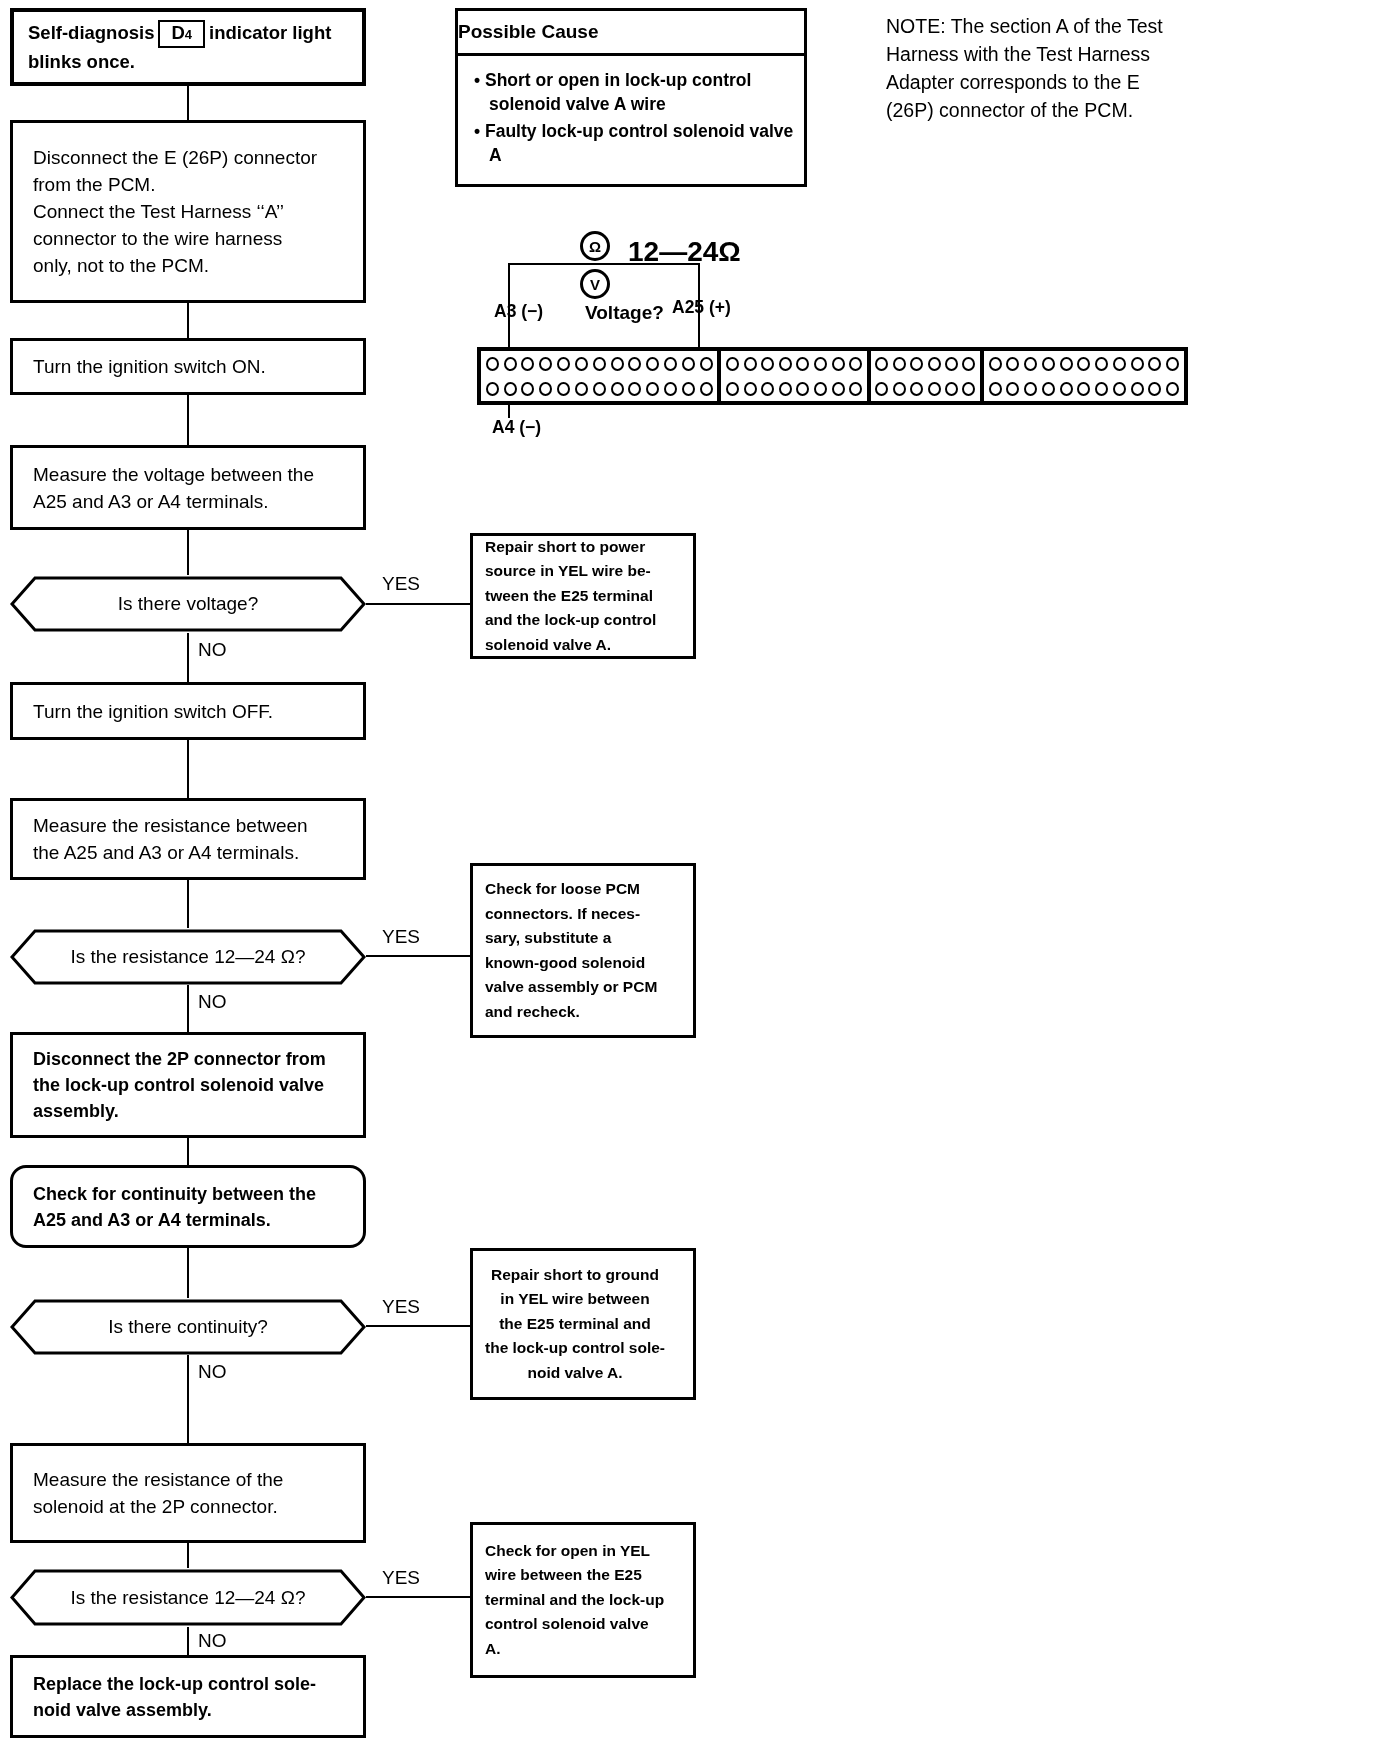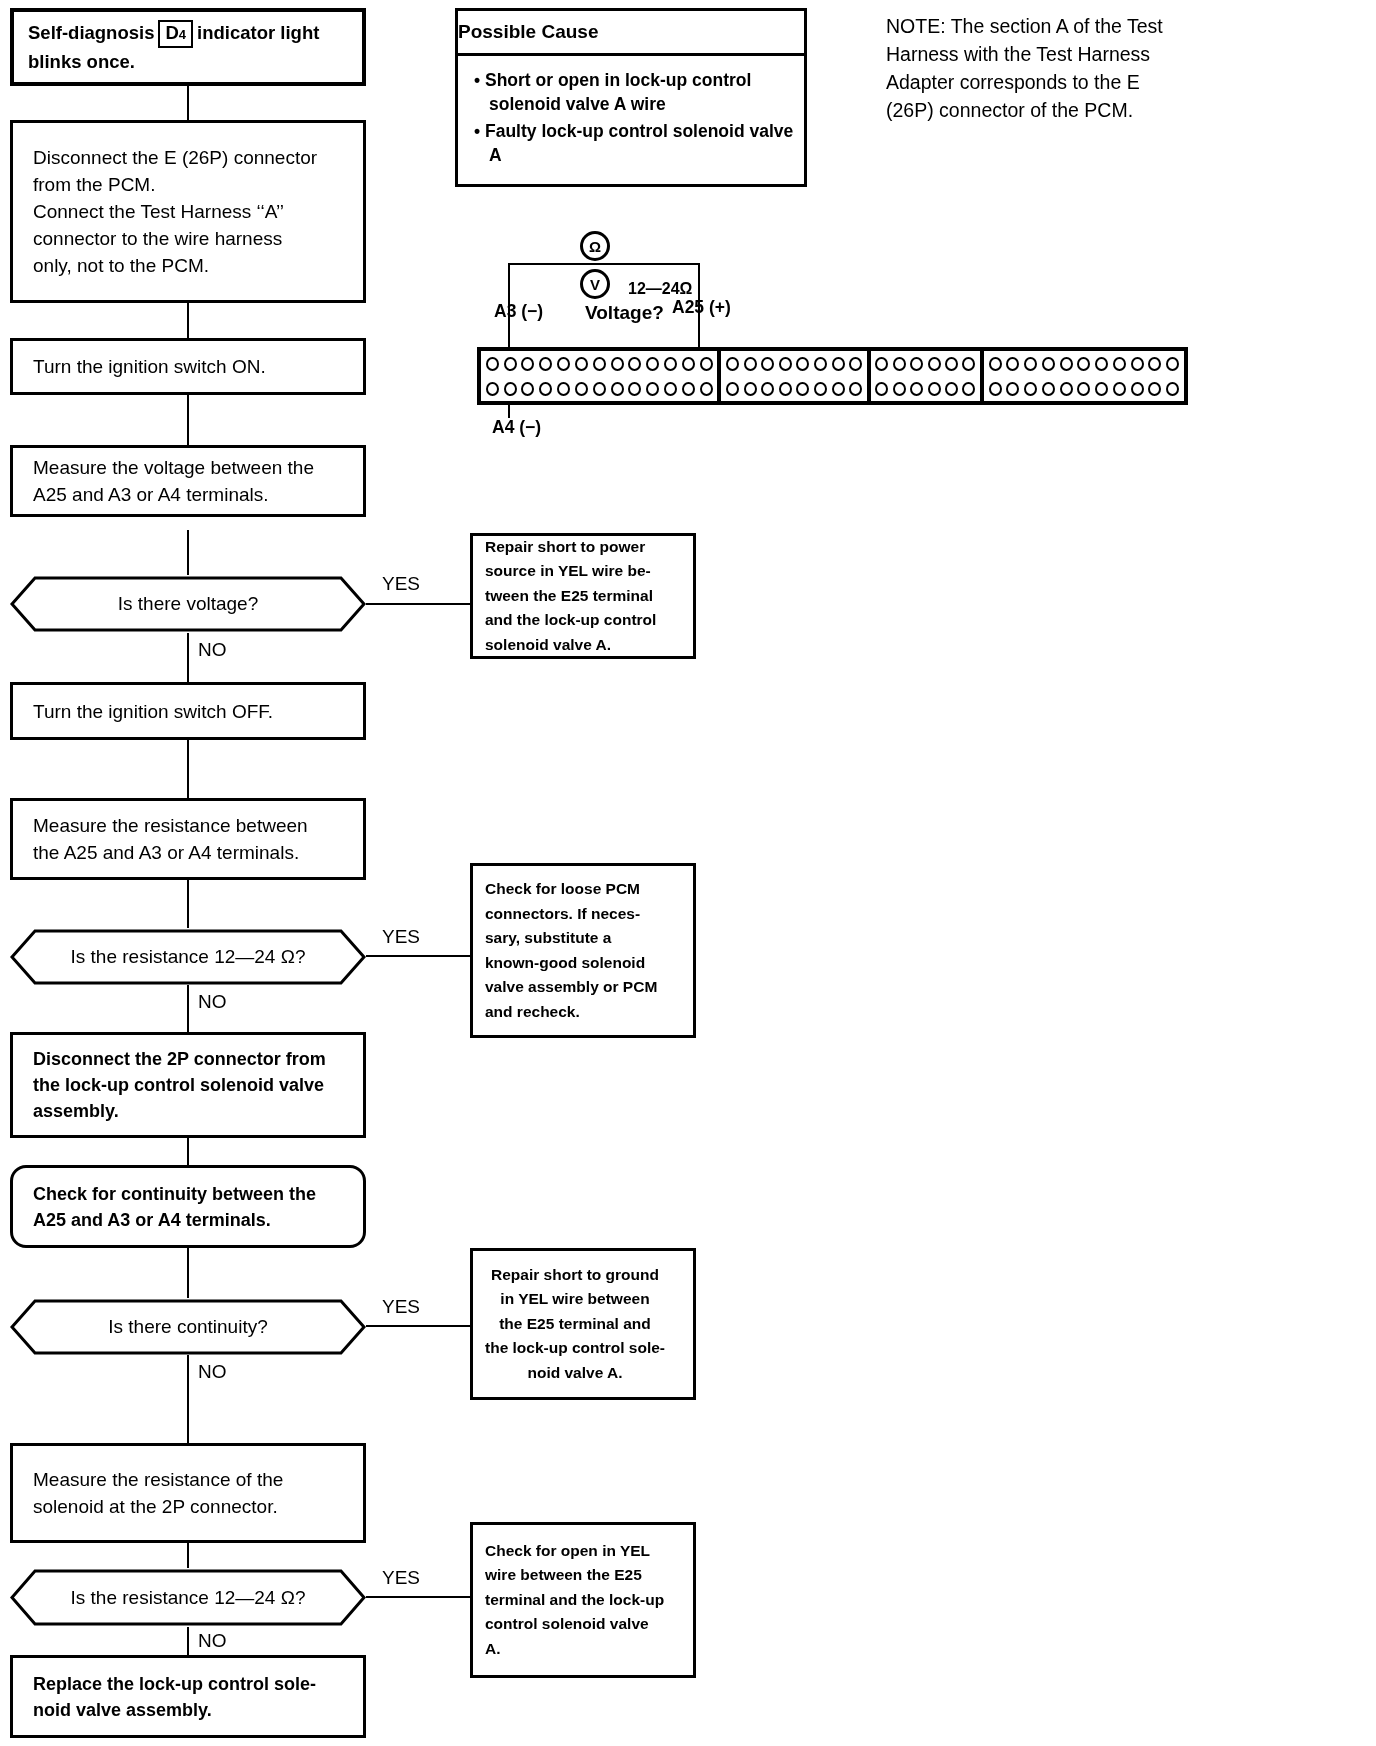--- a/index.html
+++ b/index.html
@@ -11,21 +11,21 @@
   .pbox .lines{padding-left:20px;padding-right:6px;}
   .bold{font-weight:bold;}
   .b18 .lines{font-size:18px;line-height:26px;font-weight:bold;}
   .dec{position:absolute;left:10px;width:356px;height:58px;}
   .dec svg{position:absolute;left:0;top:0;width:100%;height:100%;}
   .dec-label{position:absolute;left:0;top:0;right:0;bottom:0;display:flex;align-items:center;
              justify-content:center;font-size:19px;}
   .vline{position:absolute;width:2px;background:#000;}
   .hline{position:absolute;height:2px;background:#000;}
   .branch-label{position:absolute;font-size:19px;}
-  .code-box{display:inline-block;border:2px solid #000;padding:0 5px;margin:0 4px;line-height:22px;}
+  .code-box{display:inline-block;border:2px solid #000;padding:0 11px;margin:0 4px;line-height:22px;}
   .code-box .sub{font-size:13px;}
   .rbox{position:absolute;left:470px;width:226px;border:3px solid #000;background:#fff;
         box-sizing:border-box;display:flex;align-items:center;}
   .rbox .lines{padding-left:12px;font-size:15.5px;line-height:24.5px;font-weight:bold;white-space:nowrap;}
   .cause-box{position:absolute;left:455px;top:8px;width:352px;border:3px solid #000;background:#fff;box-sizing:border-box;}
   .cause-header{border-bottom:3px solid #000;text-align:left;font-weight:bold;font-size:19px;padding:10px 0;}
   .cause-body{padding:12px 8px 14px 16px;font-weight:bold;font-size:17.5px;line-height:24px;}
   .cause-body > div{padding-left:15px;text-indent:-15px;margin-bottom:3px;}
   .cause-body > div::before{content:"\2022\00a0";}
   .note{position:absolute;left:886px;top:12px;width:364px;font-size:19.5px;line-height:28px;}
@@ -64,21 +64,21 @@
   </div>
 
   <div class="vline" style="left:187px;top:303px;height:35px;"></div>
 
   <div class="pbox" style="top:338px;height:57px;">
     <div class="lines">Turn the ignition switch ON.</div>
   </div>
 
   <div class="vline" style="left:187px;top:395px;height:50px;"></div>
 
-  <div class="pbox" style="top:445px;height:72px;">
+  <div class="pbox" style="top:445px;height:85px;">
     <div class="lines">
         <div>Measure the voltage between the</div>
         <div>A25 and A3 or A4 terminals.</div>
       </div>
   </div>
 
   <div class="vline" style="left:187px;top:530px;height:45px;"></div>
 
   <div class="dec" style="top:575px;">
     <svg viewBox="0 0 356 58" preserveAspectRatio="none">
@@ -235,21 +235,21 @@
     </div>
 
   <div class="hline" style="left:508px;top:263px;width:192px;"></div>
   <div class="vline" style="left:508px;top:263px;height:86px;"></div>
   <div class="vline" style="left:698px;top:263px;height:86px;"></div>
   <div class="vline" style="left:508px;top:403px;height:15px;"></div>
 
   <div class="meter-circle" style="left:580px;top:231px;">
     <span>Ω</span>
   </div>
-  <div class="wire-label" style="left:628px;top:236px;font-size:16px;margin-top:44px;">12—24Ω</div>
+  <div class="wire-label" style="left:628px;top:236px;font-size:28px;">12—24Ω</div>
 
   <div class="meter-circle" style="left:580px;top:269px;">
     <span>V</span>
   </div>
 
   <div class="wire-label" style="left:494px;top:301px;">A3 (−)</div>
   <div class="wire-label" style="left:585px;top:302px;font-size:19px;">Voltage?</div>
   <div class="wire-label" style="left:672px;top:297px;">A25 (+)</div>
   <div class="wire-label" style="left:492px;top:417px;">A4 (−)</div>
 

